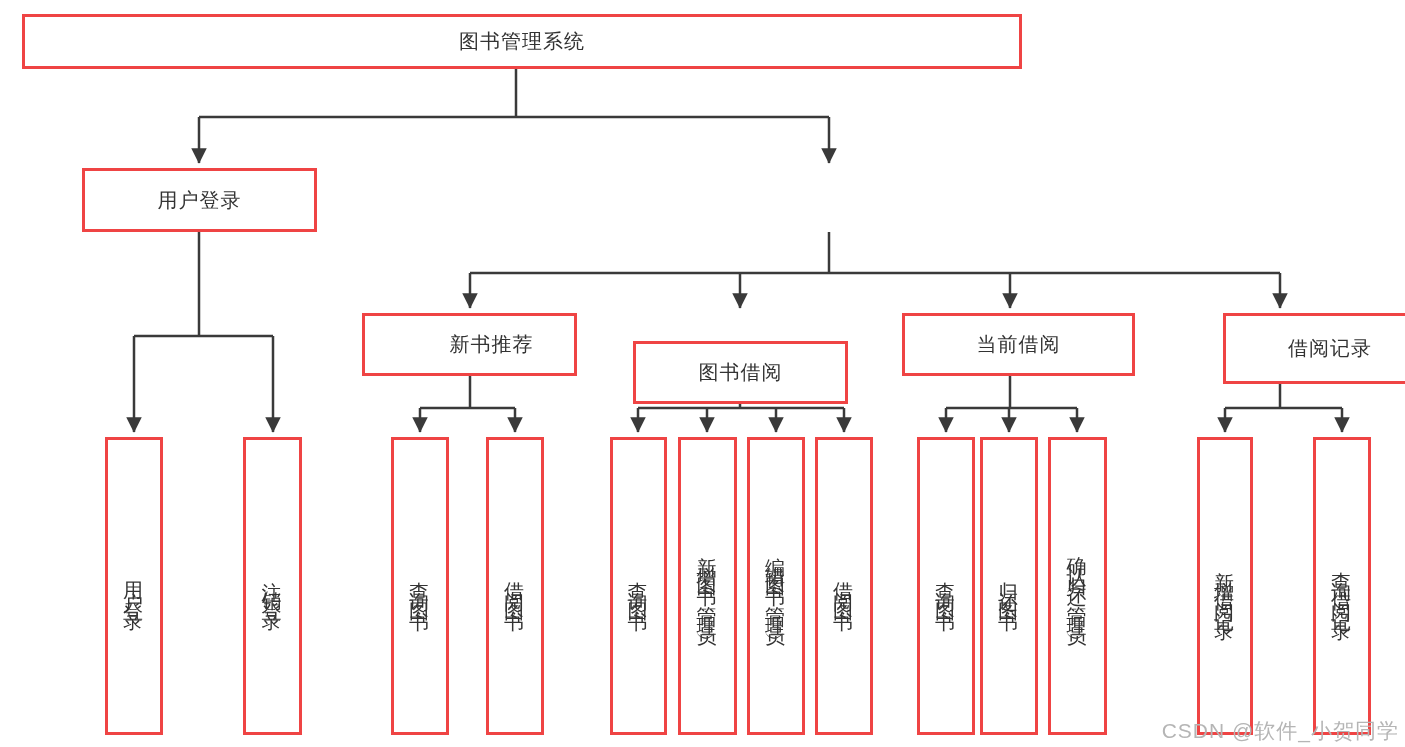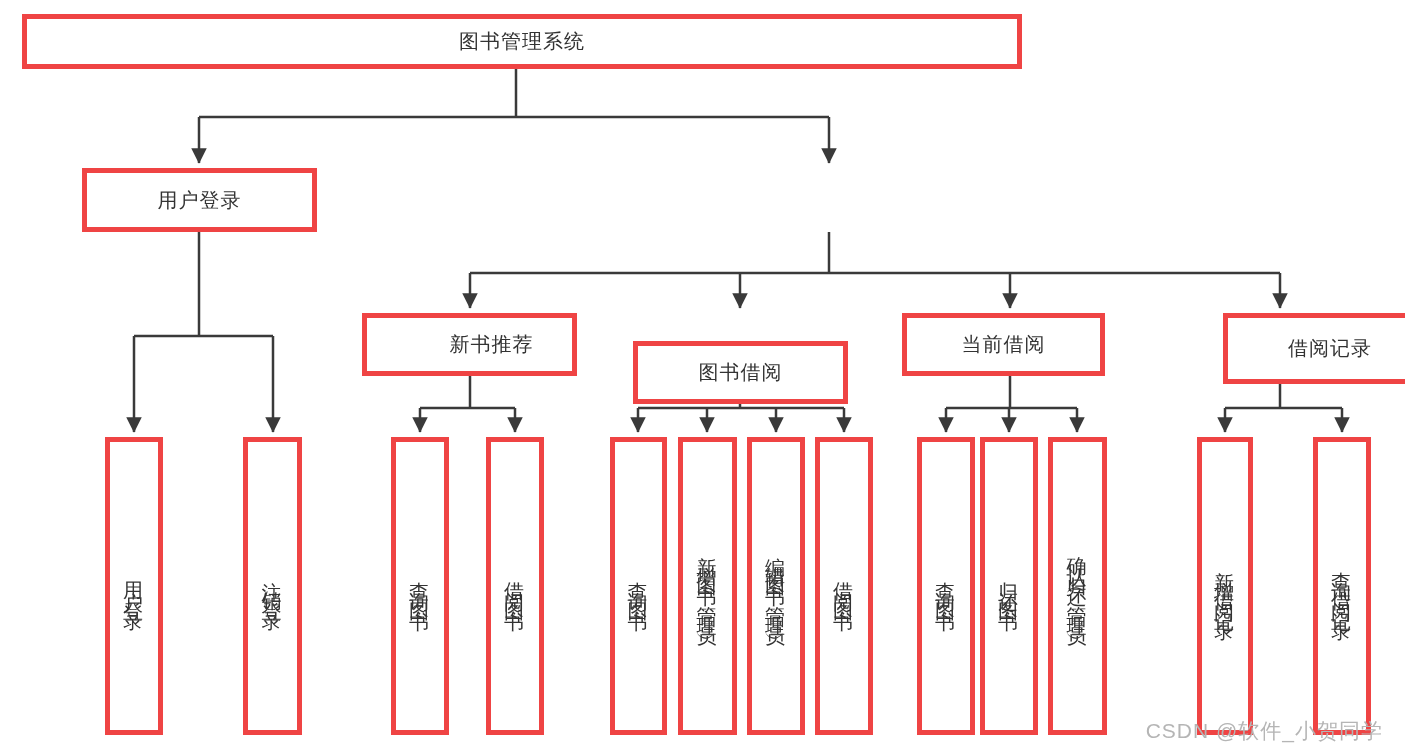--- a/index.html
+++ b/index.html
@@ -14,39 +14,39 @@
   .connector-layer {
     position: absolute;
     left: 0; top: 0;
     width: 1405px; height: 747px;
     z-index: 0;
   }
   .box {
     position: absolute;
     box-sizing: border-box;
     background: #ffffff;
-    border: 5px solid #ef4444;
+    border: 3px solid #ef4444;
     color: #333333;
     font-size: 20px;
     letter-spacing: 1px;
     display: flex;
     align-items: center;
     justify-content: center;
     z-index: 1;
     white-space: nowrap;
   }
   .vbox {
     writing-mode: vertical-rl;
     text-orientation: mixed;
     letter-spacing: 10px;
     white-space: normal;
   }
   .watermark {
     position: absolute;
-    right: 22px;
+    right: 6px;
     bottom: 2px;
     font-size: 21px;
     color: #b5b5b5;
     letter-spacing: 1px;
     z-index: 2;
   }
 </style>
 </head>
 <body>
 
@@ -101,21 +101,21 @@
       <path d="M1342 408 V432" marker-end="url(#ah)"></path>
     </g>
   </svg>
 
   <div class="box" style="left:22px;top:14px;width:1000px;height:55px;">图书管理系统</div>
 
   <div class="box" style="left:82px;top:168px;width:235px;height:64px;">用户登录</div>
 
   <div class="box" style="left:362px;top:313px;width:215px;height:63px;padding-left:44px;">新书推荐</div>
   <div class="box" style="left:633px;top:313px;width:215px;height:63px;margin-top:28px;">图书借阅</div>
-  <div class="box" style="left:902px;top:313px;width:203px;height:63px;">当前借阅</div>
+  <div class="box" style="left:902px;top:313px;width:233px;height:63px;">当前借阅</div>
   <div class="box" style="left:1223px;top:313px;width:214px;height:71px;text-align:right;">借阅记录</div>
 
   <div class="box vbox" style="left:105px;top:437px;width:58px;height:298px;">用户登录</div>
   <div class="box vbox" style="left:243px;top:437px;width:59px;height:298px;">注销登录</div>
 
   <div class="box vbox" style="left:391px;top:437px;width:58px;height:298px;">查询图书</div>
   <div class="box vbox" style="left:486px;top:437px;width:58px;height:298px;">借阅图书</div>
 
   <div class="box vbox" style="left:610px;top:437px;width:57px;height:298px;">查询图书</div>
   <div class="box vbox" style="left:678px;top:437px;width:59px;height:298px;">新增图书（管理员）</div>

